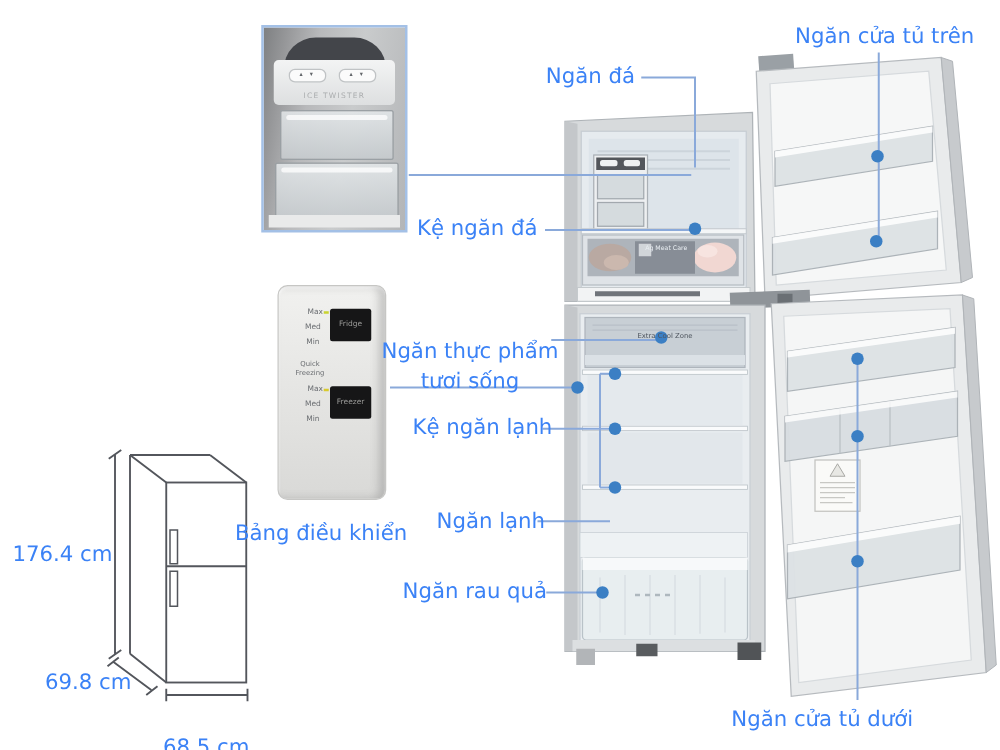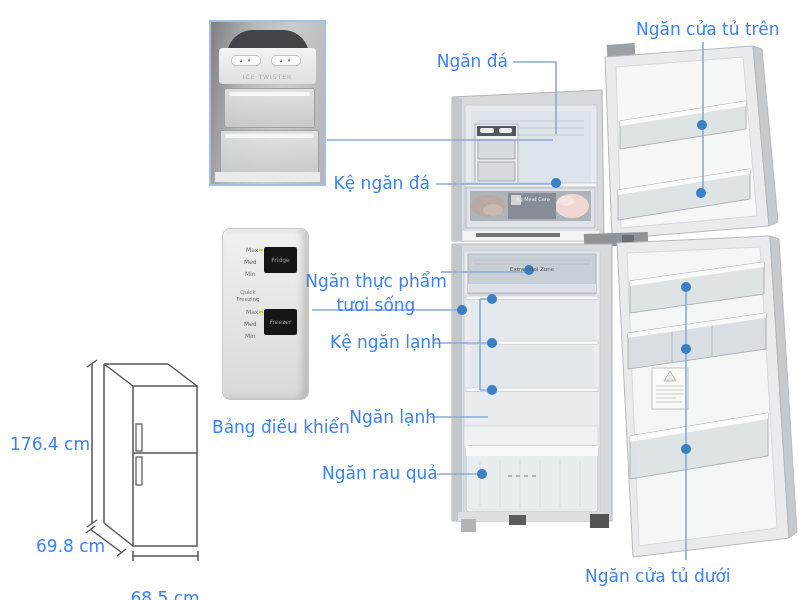--- a/index.html
+++ b/index.html
@@ -235,21 +235,21 @@
 
   <div class="callout" style="left:420px;top:50px;width:88px;text-align:right;">Ngăn đá</div>
   <div class="callout" style="left:636px;top:18px;width:140px;">Ngăn cửa tủ trên</div>
   <div class="callout" style="left:330px;top:172px;width:100px;text-align:right;">Kệ ngăn đá</div>
   <div class="callout wrap" style="left:305px;top:245px;width:142px;text-align:center;line-height:24px;margin-top:24px;">
     <span>Ngăn thực phẩm</span><br>
     <span>tươi sống</span>
   </div>
   <div class="callout" style="left:330px;top:331px;width:100px;text-align:right;">Kệ ngăn lạnh</div>
   <div class="callout" style="left:341px;top:406px;width:95px;text-align:right;">Ngăn lạnh</div>
-  <div class="callout" style="left:212px;top:416px;width:132px;text-align:center;">Bảng điều khiển</div>
+  <div class="callout" style="left:188px;top:416px;width:132px;text-align:center;">Bảng điều khiển</div>
   <div class="callout" style="left:322px;top:462px;width:110px;text-align:right;">Ngăn rau quả</div>
   <div class="callout" style="left:585px;top:565px;width:170px;">Ngăn cửa tủ dưới</div>
 
   <div class="callout" style="left:10px;top:433px;width:76px;text-align:right;">176.4 cm</div>
   <div class="callout" style="left:36px;top:535px;width:70px;">69.8 cm</div>
   <div class="callout" style="left:130px;top:563px;width:70px;text-align:center;margin-top:24px;">68.5 cm</div>
 
 </div>
 
 </body></html>

